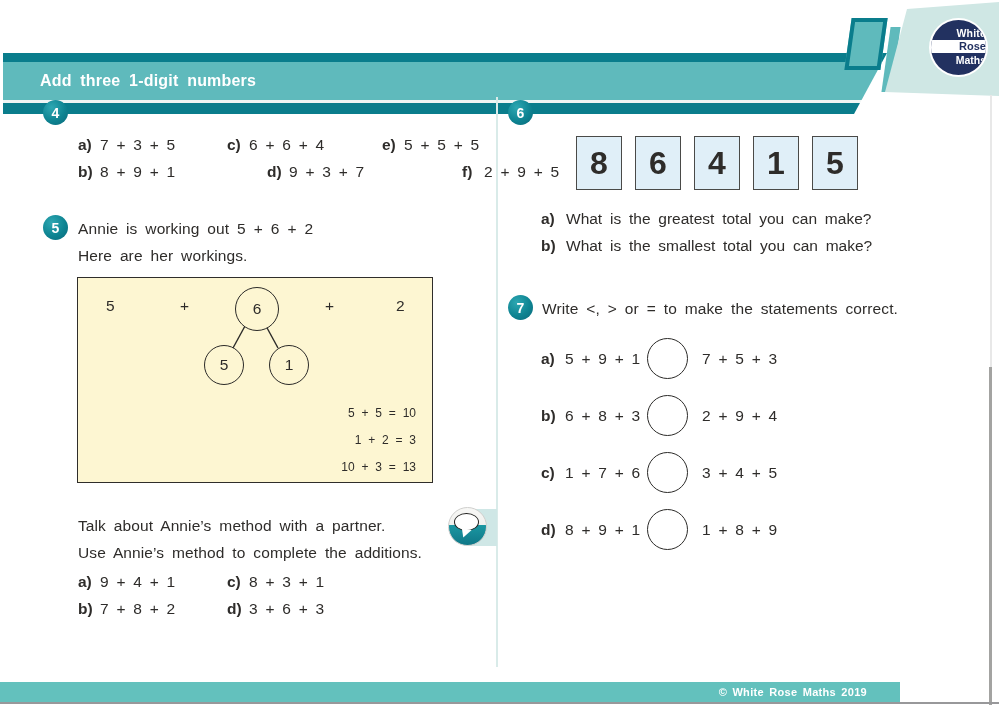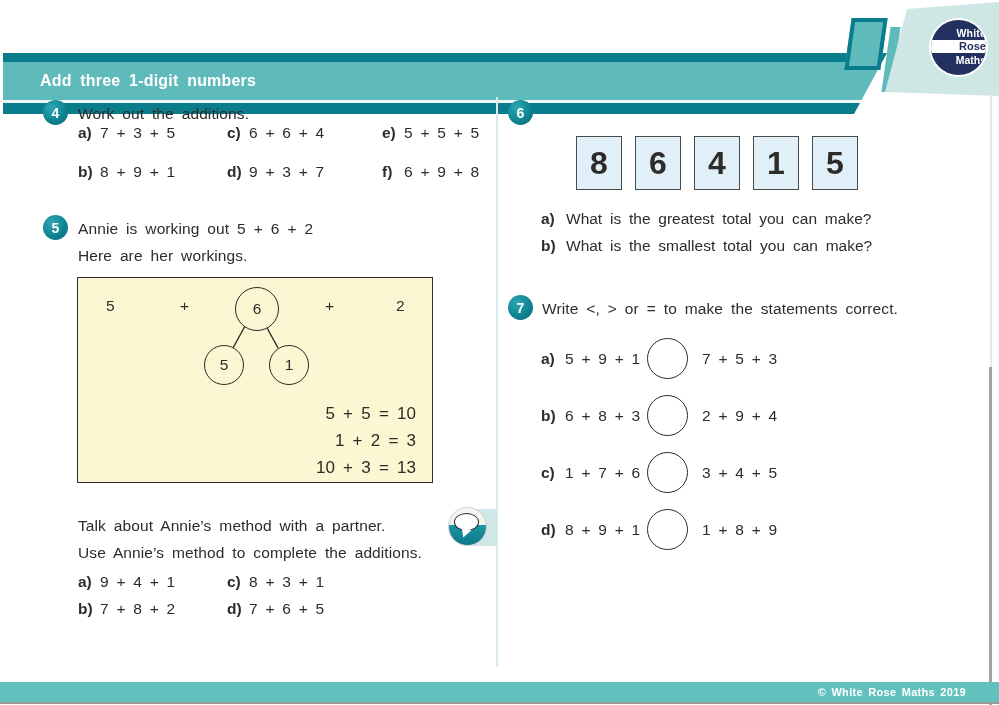--- a/index.html
+++ b/index.html
@@ -40,21 +40,21 @@
   
   .pw-box{position:absolute;left:77px;top:277px;width:356px;height:206px;background:#fdf6d2;
           border:1.5px solid #2f2d2b;box-sizing:border-box;}
   .pw-svg{position:absolute;left:0;top:0;}
   .pw-num{position:absolute;font-size:15.5px;}
   .pw-circle{position:absolute;border:1.4px solid #2b2a28;border-radius:50%;background:#fdf6d2;
              display:flex;align-items:center;justify-content:center;font-size:15.5px;}
   .pw-whole{left:157px;top:9px;width:42px;height:42px;}
   .pw-part1{left:126px;top:67px;width:38px;height:38px;}
   .pw-part2{left:191px;top:67px;width:38px;height:38px;}
-  .pw-steps{position:absolute;right:16px;top:122px;text-align:right;font-size:17px;line-height:27px;
+  .pw-steps{position:absolute;right:16px;top:122px;text-align:right;font-size:12px;line-height:27px;
             word-spacing:3.5px;white-space:nowrap;}
 
   
   .talk-strip{position:absolute;left:464px;top:509px;width:33px;height:37px;background:#cfe7e6;}
   .bubble{position:absolute;left:448px;top:507px;width:39px;height:39px;border-radius:50%;box-sizing:border-box;
           background:linear-gradient(180deg,#f8f8f6 0%,#f0f0ee 46%,#1b97a2 46%,#0f7787 100%);
           border:1px solid #cfcfcd;}
   .bubble-ellipse{position:absolute;left:5px;top:5px;width:25px;height:18px;background:#fff;
                   border:1.8px solid #1f1f1d;border-radius:50%;box-sizing:border-box;}
   .bubble-tail{position:absolute;left:12px;top:21px;width:0;height:0;border-left:3px solid transparent;
@@ -72,21 +72,21 @@
            font-size:15.5px;word-spacing:3.5px;white-space:nowrap;}
   .cmp-label{font-weight:700;width:24px;}
   .cmp-left{width:82px;}
   .cmp-circle{width:41px;height:41px;border:1.4px solid #2b2a28;border-radius:50%;background:#fff;
               margin-right:14px;box-sizing:border-box;flex:none;}
 
   
   .divider{position:absolute;left:496px;top:97px;width:2px;height:570px;background:#d9ebe9;}
   .edge-light{position:absolute;left:990px;top:95px;width:2px;height:272px;background:#e8e8e8;}
   .edge-scroll{position:absolute;left:989px;top:367px;width:3px;height:338px;background:#a3a3a1;}
-  .footer{position:absolute;left:0;top:682px;width:999px;height:20px;background:#63c1bd;color:#fff;
+  .footer{position:absolute;left:0;top:682px;width:900px;height:20px;background:#63c1bd;color:#fff;
           font-size:11px;font-weight:700;line-height:20px;text-align:right;padding-right:33px;
           box-sizing:border-box;letter-spacing:.3px;word-spacing:2px;}
   .footer-edge{position:absolute;left:0;top:702px;width:999px;height:2px;background:#98989a;}
 </style>
 </head>
 <body>
 
 <div class="page">
 
   <div class="header">
@@ -104,31 +104,30 @@
     <div class="logo-line1">White</div>
     <div class="logo-line2">Rose</div>
     <div class="logo-line3">Maths</div>
   </div>
 
   <div class="divider"></div>
   <div class="edge-light"></div>
   <div class="edge-scroll"></div>
 
   <div class="badge" style="left:43px;top:100px;">4</div>
-  <div class="txt" style="left:78px;top:105px;">Work out the additions.</div>
-
-  <div class="qrow" style="left:78px;top:124px;">
+
+  <div class="qrow" style="left:78px;top:136px;">
     <div class="c1"><span class="lbl">a)</span><span>7 + 3 + 5</span></div>
     <div class="c2"><span class="lbl">c)</span><span>6 + 6 + 4</span></div>
     <div><span class="lbl">e)</span><span>5 + 5 + 5</span></div>
   </div>
-  <div class="qrow" style="left:78px;top:163px;">
+  <div class="qrow" style="left:78px;top:163px;gap:40px;">
     <div class="c1"><span class="lbl">b)</span><span>8 + 9 + 1</span></div>
     <div class="c2"><span class="lbl">d)</span><span>9 + 3 + 7</span></div>
-    <div><span class="lbl">f)</span><span>6 + 9 + 8</span></div>
+    <div><span class="lbl">f)</span><span>2 + 9 + 5</span></div>
   </div>
 
   <div class="badge" style="left:43px;top:215px;">5</div>
   <div class="txt" style="left:78px;top:220px;">Annie is working out 5 + 6 + 2</div>
   <div class="txt" style="left:78px;top:247px;">Here are her workings.</div>
 
   <div class="pw-box">
     <svg class="pw-svg" width="353" height="203">
       <line x1="167" y1="48" x2="155" y2="70" stroke="#2b2a28" stroke-width="1.4"></line>
       <line x1="188" y1="48" x2="200" y2="70" stroke="#2b2a28" stroke-width="1.4"></line>
@@ -154,21 +153,21 @@
   </div>
   <div class="txt" style="left:78px;top:517px;">Talk about Annie’s method with a partner.</div>
   <div class="txt" style="left:78px;top:544px;">Use Annie’s method to complete the additions.</div>
 
   <div class="qrow" style="left:78px;top:573px;">
     <div class="c1"><span class="lbl">a)</span><span>9 + 4 + 1</span></div>
     <div><span class="lbl">c)</span><span>8 + 3 + 1</span></div>
   </div>
   <div class="qrow" style="left:78px;top:600px;">
     <div class="c1"><span class="lbl">b)</span><span>7 + 8 + 2</span></div>
-    <div><span class="lbl">d)</span><span>7 + 6 + 5</span></div>
+    <div><span class="lbl">d)</span><span>3 + 6 + 3</span></div>
   </div>
 
   <div class="badge" style="left:508px;top:100px;">6</div>
 
   <div class="cards">
     <div class="card">8</div>
     <div class="card">6</div>
     <div class="card">4</div>
     <div class="card">1</div>
     <div class="card">5</div>

